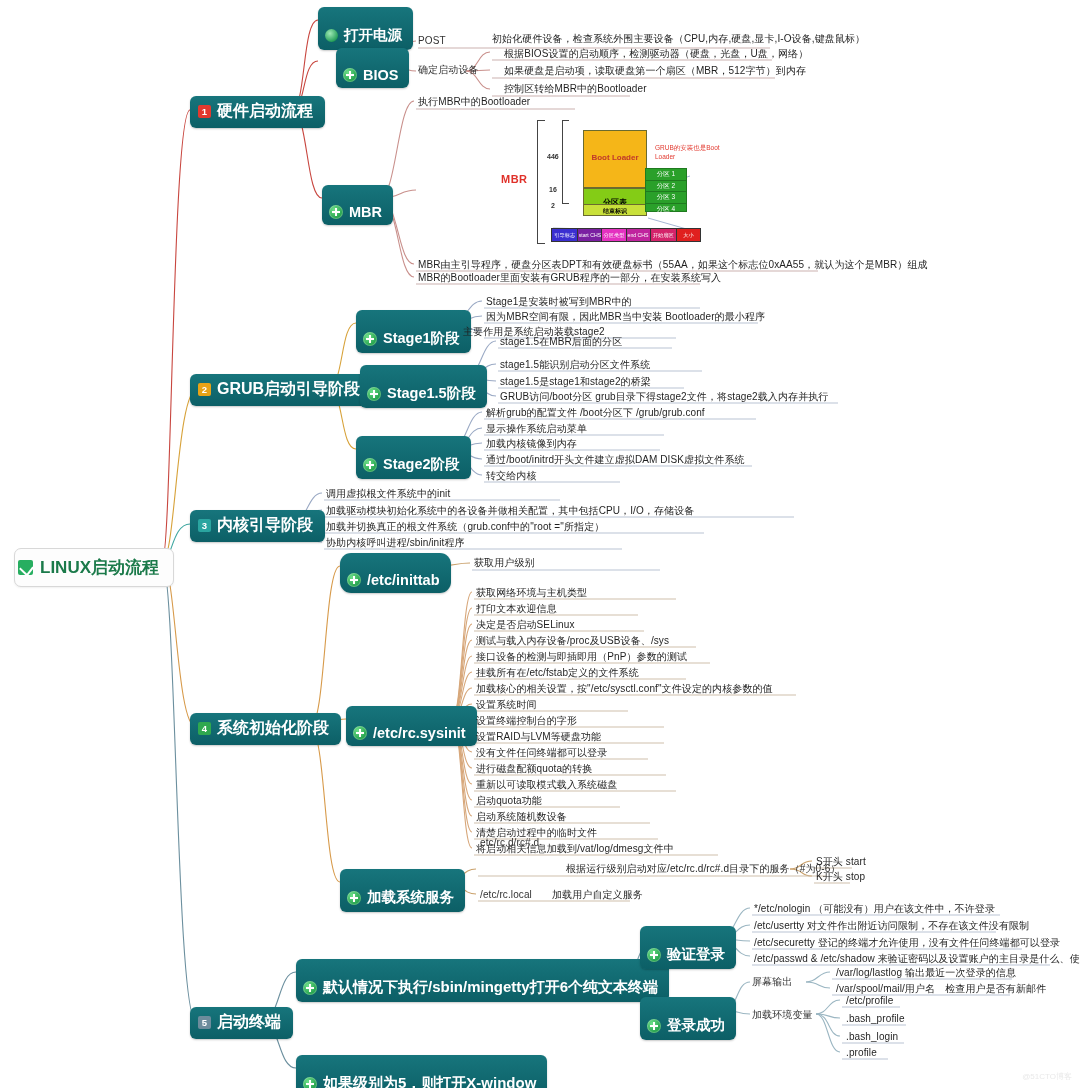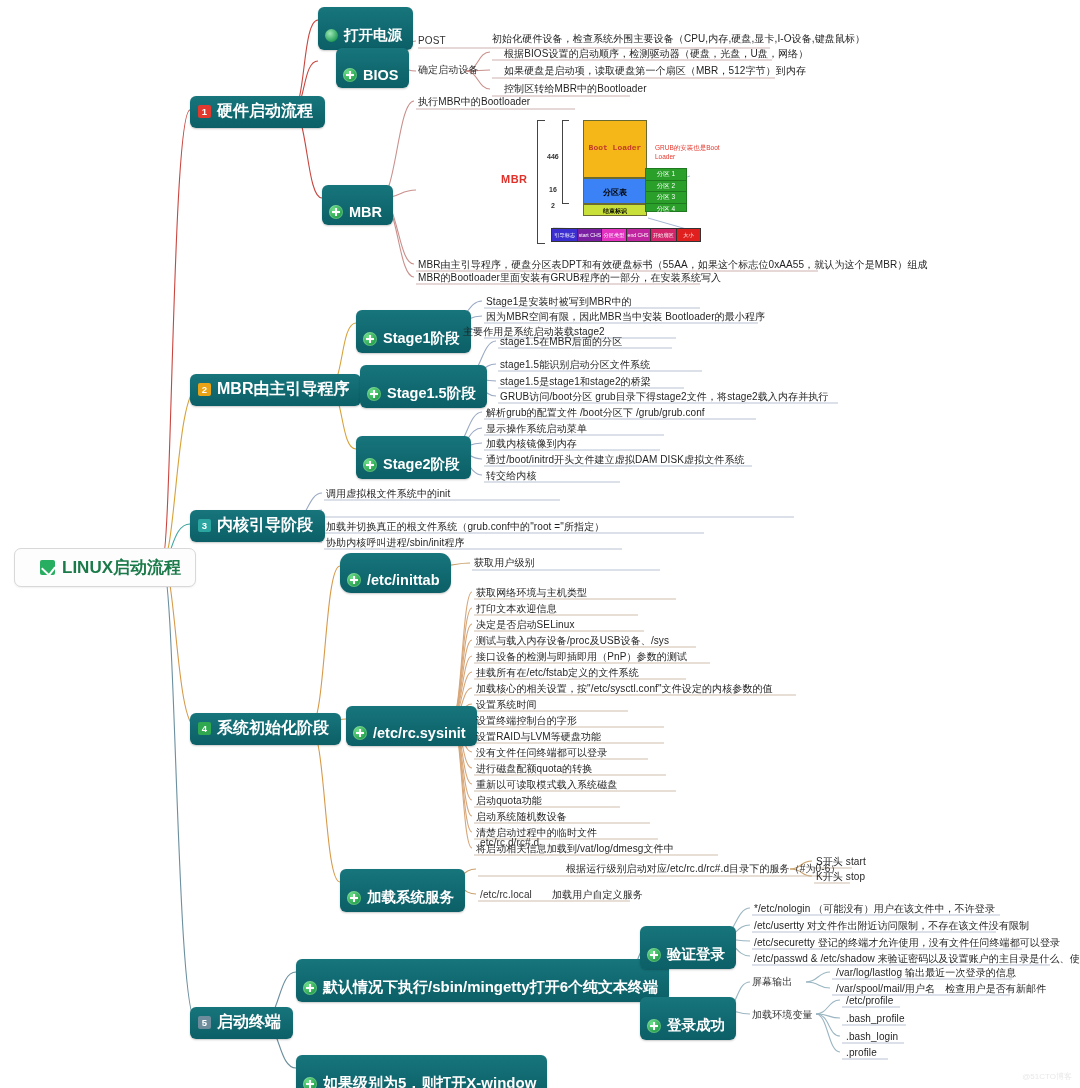--- a/index.html
+++ b/index.html
@@ -4,21 +4,21 @@
 <style>
   html,body{margin:0;padding:0;background:#ffffff;}
   body{font-family:"Liberation Sans","DejaVu Sans",sans-serif;}
   #stage{position:relative;width:1080px;height:1088px;background:#fff;overflow:hidden;}
   svg.links{position:absolute;left:0;top:0;width:1080px;height:1088px;pointer-events:none;}
 
   
   .node{position:absolute;box-sizing:border-box;white-space:nowrap;display:flex;align-items:center;}
   .root{
     background:#fdfdfd;border:1px solid #d8d8d8;border-radius:7px;
-    padding:7px 14px 7px 25px;font-size:17px;font-weight:bold;color:#1b7a4a;
+    padding:7px 14px 7px 3px;font-size:17px;font-weight:bold;color:#1b7a4a;
     box-shadow:0 1px 2px rgba(0,0,0,.06);
   }
   .lvl1{
     background:#0d6b72;background:linear-gradient(180deg,#17757c 0%,#0c5f66 100%);
     border-radius:6px;color:#fff;font-size:16px;font-weight:bold;
     padding:5px 12px 6px 8px;box-shadow:0 1px 2px rgba(0,0,0,.22);
   }
   .lvl2{
     background:linear-gradient(180deg,#17757c 0%,#0c5f66 100%);
     border-radius:6px;color:#fff;font-size:14.5px;font-weight:bold;
@@ -50,21 +50,21 @@
   
   .leaf{position:absolute;white-space:nowrap;font-size:10px;color:#1f1f1f;
     line-height:13px;letter-spacing:.1px;}
   .leaf.lbl{color:#333;}
 
   
   .mbrbox{position:absolute;}
   .mbr-label{position:absolute;color:#e0312a;font-weight:bold;font-size:11px;letter-spacing:.5px;}
   .blk{position:absolute;box-sizing:border-box;border:1px solid #6b6b2f;}
   .blk-boot{background:#f5b618;}
-  .blk-part{background:#3b82f6;}
+  .blk-part{background:#84cc16;margin-top:10px;}
   .blk-end{background:#c9e03a;}
   .blk-txt{position:absolute;font-size:8px;font-weight:bold;text-align:center;width:100%;}
   .ptab{position:absolute;box-sizing:border-box;border:1px solid #1f7a1f;background:#2aa02a;}
   .ptab div{font-size:6.5px;color:#fff;text-align:center;line-height:10.5px;border-bottom:1px solid #1f7a1f;}
   .ptab div:last-child{border-bottom:none;}
   .strip{position:absolute;display:flex;box-sizing:border-box;border:1px solid #333;}
   .strip span{font-size:5.2px;color:#fff;text-align:center;line-height:12px;
     border-right:1px solid #333;box-sizing:border-box;overflow:hidden;}
   .strip span:last-child{border-right:none;}
   .num{position:absolute;font-size:7px;color:#333;font-weight:bold;}
@@ -276,21 +276,21 @@
     <span>LINUX启动流程</span>
   </div>
 
   <div class="node lvl1" style="left:190px;top:96px;">
     <span class="badge b-red">1</span>
     <span>硬件启动流程</span>
   </div>
 
   <div class="node lvl1" style="left:190px;top:374px;">
     <span class="badge b-orange">2</span>
-    <span>MBR由主引导程序</span>
+    <span>GRUB启动引导阶段</span>
   </div>
 
   <div class="node lvl1" style="left:190px;top:510px;">
     <span class="badge b-teal">3</span>
     <span>内核引导阶段</span>
   </div>
 
   <div class="node lvl1" style="left:190px;top:713px;">
     <span class="badge b-green">4</span>
     <span>系统初始化阶段</span>
@@ -329,21 +329,21 @@
     <div class="mbr-label" style="left:6px;top:55px;">MBR</div>
 
     <div class="brace" style="left:42px;top:2px;width:8px;height:124px;"></div>
 
     <div class="brace" style="left:67px;top:2px;width:7px;height:84px;"></div>
 
     <div class="num" style="left:52px;top:35px;">446</div>
     <div class="num" style="left:54px;top:68px;">16</div>
     <div class="num" style="left:56px;top:84px;">2</div>
 
-    <div class="blk blk-boot" style="left:88px;top:2px;width:64px;height:58px;font-family:Liberation Mono, monospace;">
+    <div class="blk blk-boot" style="left:88px;top:12px;width:64px;height:58px;">
       <div class="blk-txt" style="top:22px;color:#c0392b;">Boot Loader</div>
     </div>
     <div class="blk blk-part" style="left:88px;top:60px;width:64px;height:26px;">
       <div class="blk-txt" style="top:8px;color:#000;">分区表</div>
     </div>
     <div class="blk blk-end" style="left:88px;top:86px;width:64px;height:12px;">
       <div class="blk-txt" style="top:2px;font-size:6px;color:#000;">结束标识</div>
     </div>
 
     <div class="note" style="left:160px;top:26px;color:#e2392f;">GRUB的安装也是Boot Loader</div>
@@ -387,20 +387,21 @@
   <div class="leaf" style="left:500px;top:375px;">stage1.5是stage1和stage2的桥梁</div>
   <div class="leaf" style="left:500px;top:390px;">GRUB访问/boot分区 grub目录下得stage2文件，将stage2载入内存并执行</div>
 
   <div class="leaf" style="left:486px;top:406px;">解析grub的配置文件 /boot分区下 /grub/grub.conf</div>
   <div class="leaf" style="left:486px;top:422px;">显示操作系统启动菜单</div>
   <div class="leaf" style="left:486px;top:437px;">加载内核镜像到内存</div>
   <div class="leaf" style="left:486px;top:453px;">通过/boot/initrd开头文件建立虚拟DAM DISK虚拟文件系统</div>
   <div class="leaf" style="left:486px;top:469px;">转交给内核</div>
 
   <div class="leaf" style="left:326px;top:487px;">调用虚拟根文件系统中的init</div>
+  <div class="leaf" style="left:326px;top:504px;">加载驱动模块初始化系统中的各设备并做相关配置，其中包括CPU，I/O，存储设备</div>
   <div class="leaf" style="left:326px;top:520px;">加载并切换真正的根文件系统（grub.conf中的"root ="所指定）</div>
   <div class="leaf" style="left:326px;top:536px;">协助内核呼叫进程/sbin/init程序</div>
 
   <div class="node lvl2" style="left:340px;top:553px;border-radius:11px;">
     <span class="plus"></span>
     <span>/etc/inittab</span>
   </div>
   <div class="leaf" style="left:474px;top:556px;">获取用户级别</div>
 
   <div class="node lvl2" style="left:346px;top:706px;">

